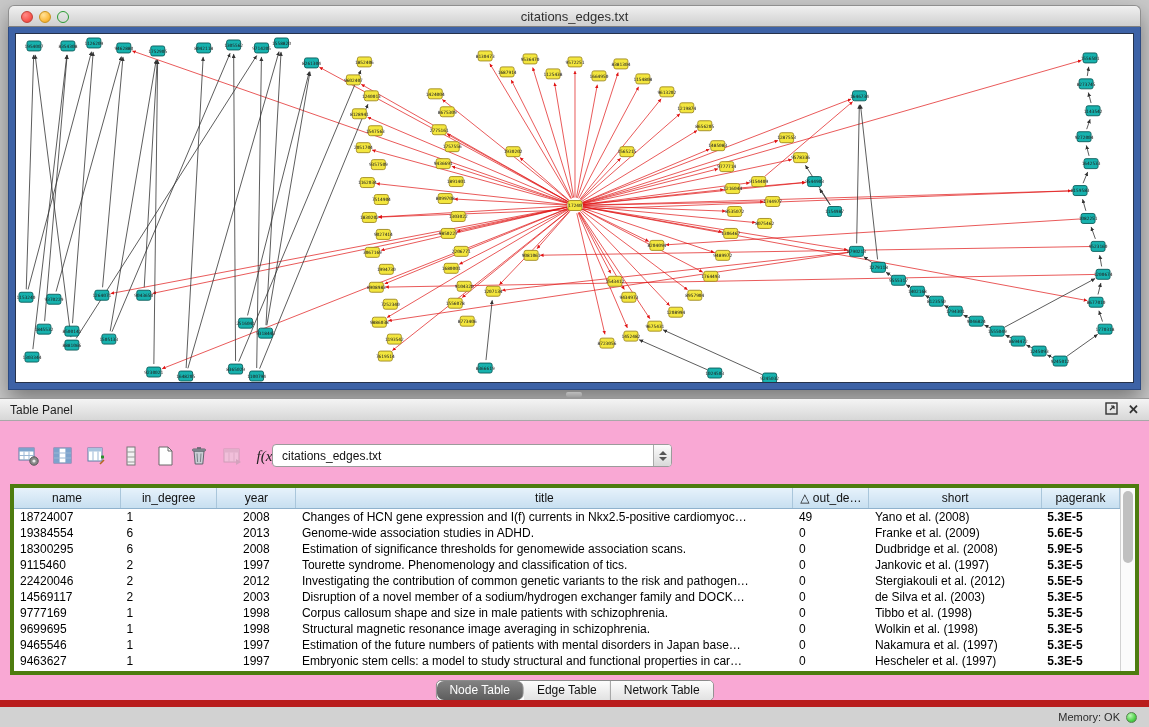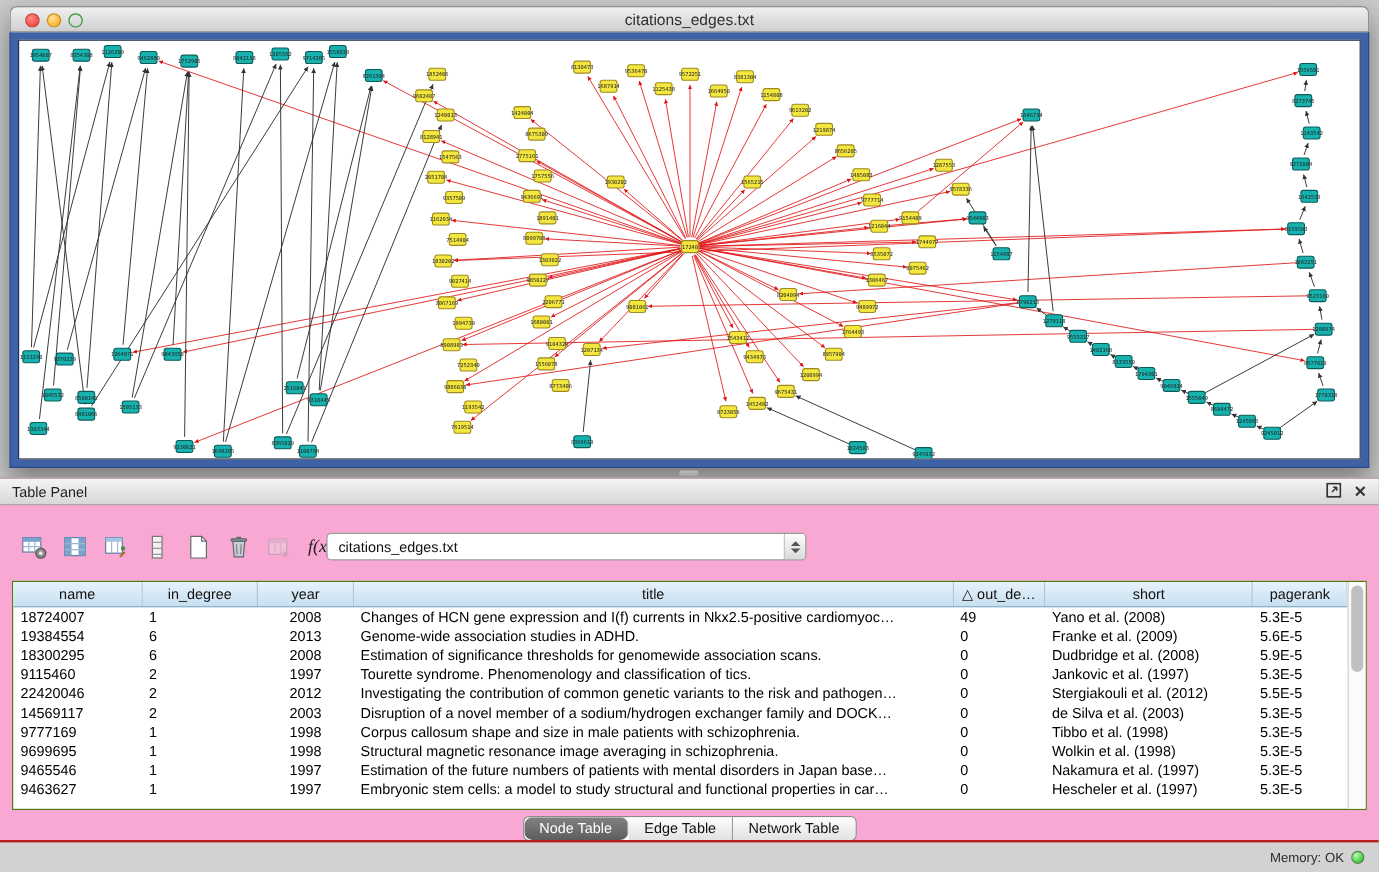--- a/index.html
+++ b/index.html
@@ -85,58 +85,58 @@
     width: 18px; height: 100%; border-left: 1px solid #aaa;
     background: linear-gradient(#fcfcfc, #d9d9d9);
     border-radius: 0 3px 3px 0;
     display: flex; flex-direction: column; align-items: center; justify-content: center; gap: 2px;
   }
   .arr-up    { width: 0; height: 0; border-left: 4px solid transparent; border-right: 4px solid transparent; border-bottom: 4px solid #555; }
   .arr-down  { width: 0; height: 0; border-left: 4px solid transparent; border-right: 4px solid transparent; border-top: 4px solid #555; }
 
   .table-wrap {
     position: absolute; top: 62px; left: 10px; right: 10px; height: 191px;
-    background: #fff; border: 1px solid #4d7c0f; display: flex; overflow: hidden;
+    background: #fff; border: 4px solid #4d7c0f; display: flex; overflow: hidden;
   }
   .table-scrollarea { flex: 1; overflow: hidden; }
   table.node-table { border-collapse: collapse; table-layout: fixed; width: 100%; }
   table.node-table th {
     height: 20px; font-size: 12px; font-weight: normal; color: #111;
     background: linear-gradient(#e7f2fb, #c7dff0);
     border-right: 1px solid #a9c6db; border-bottom: 1px solid #8fb2cd;
     text-align: center; white-space: nowrap; overflow: hidden; padding: 0 4px;
   }
   table.node-table td {
     height: 16px; line-height: 16px; font-size: 12px; color: #000;
     padding: 0 6px; white-space: nowrap; overflow: hidden;
   }
   .col-0 { width: 105px; } .col-1 { width: 95px; } .col-2 { width: 78px; text-align: center; }
   .col-3 { width: 490px; } .col-4 { width: 75px; } .col-5 { width: 170px; text-align: left; }
-  .col-6 { width: 77px; }
+  .col-6 { width: 77px; font-weight: bold; }
   .vscroll { width: 15px; background: #fbfbfb; border-left: 1px solid #d2d2d2; position: relative; }
   .vthumb { position: absolute; left: 2px; right: 2px; top: 3px; height: 72px;
             background: #c0c0c0; border-radius: 7px; }
 
   .table-tabs {
     position: absolute; top: 258px; left: 50%; transform: translateX(-50%);
     display: flex; height: 21px; border: 1px solid #8b8b8b; border-radius: 5px;
     overflow: hidden; background: #fff;
   }
   .tab {
     padding: 0 13px; font-size: 12px; line-height: 19px; color: #111;
     background: linear-gradient(#fdfdfd, #e2e2e2);
     border: none; border-right: 1px solid #9a9a9a; font-family: "Liberation Sans", sans-serif;
   }
   .tab:last-child { border-right: none; }
   .tab.active { background: linear-gradient(#828282, #5d5d5d); color: #fff; border-radius: 7px; }
 
   
   #statusbar {
     position: absolute; left: 0; top: 700px; width: 1149px; height: 27px;
-    background: #d2d2d2; border-top: 2px solid #b91c1c;
+    background: #d2d2d2; border-top: 7px solid #b91c1c;
     display: flex; align-items: center; justify-content: flex-end;
     padding-right: 12px; gap: 6px; font-size: 11px; color: #2c2c2c;
   }
   .mem-dot { width: 11px; height: 11px; border-radius: 50%;
              background: radial-gradient(circle at 35% 30%, #bdf7b5, #4fd34a 60%, #2f9e2c);
              border: 1px solid #57824f; }
 </style>
 </head>
 <body>
 

